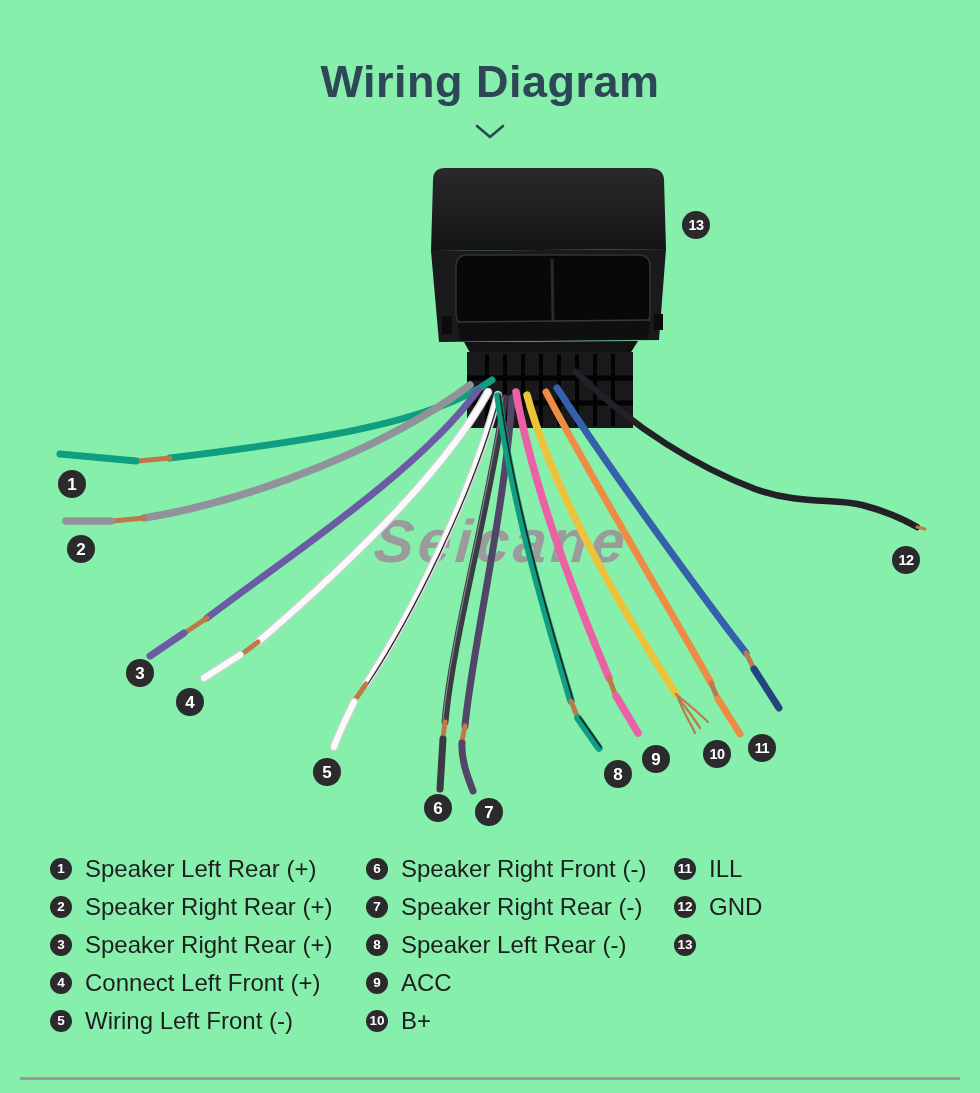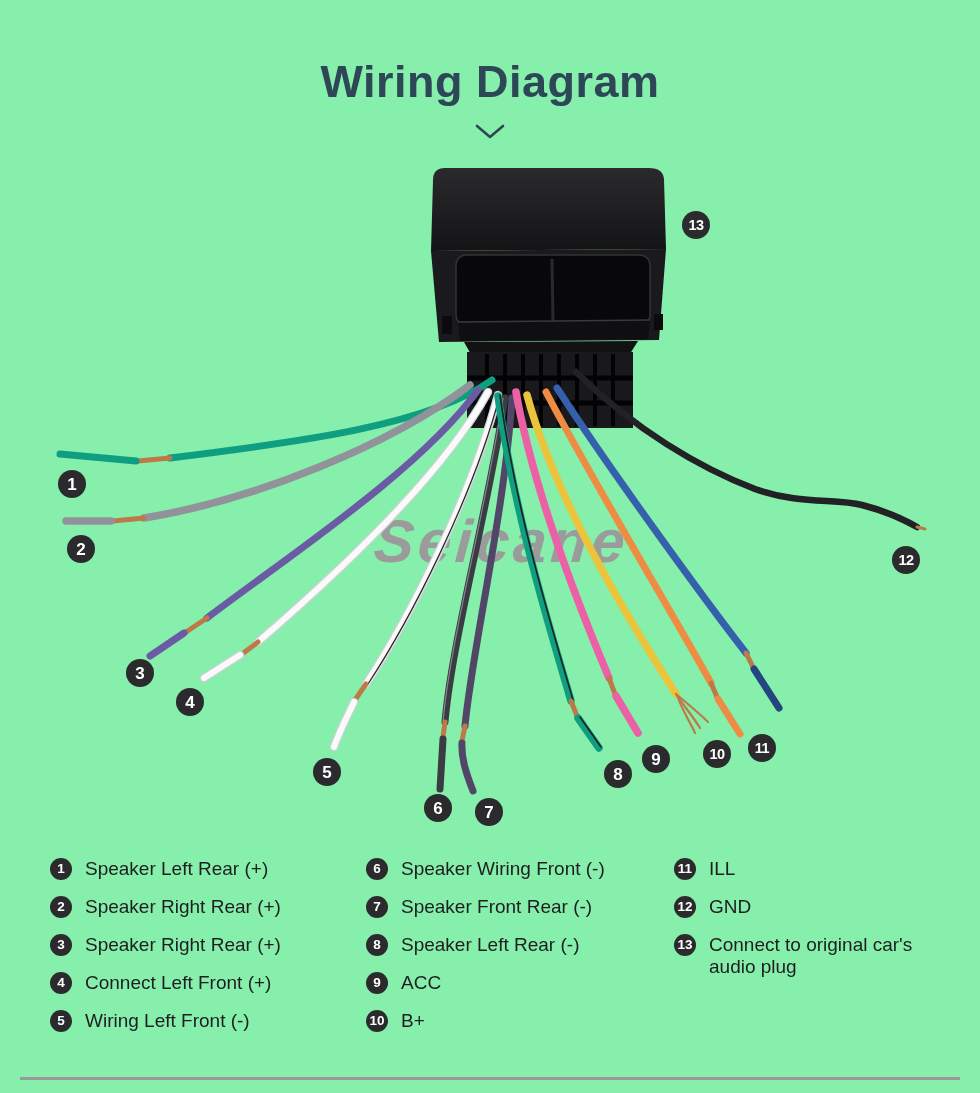--- a/index.html
+++ b/index.html
@@ -15,21 +15,21 @@
   .callout.two{font-size:14.5px;letter-spacing:-0.5px;}
   #legend{position:absolute;top:858px;left:0;width:980px;}
   .legend-col{position:absolute;top:0;display:flex;flex-direction:column;gap:16px;}
   #legend-col-1{left:50px;}
   #legend-col-2{left:366px;}
   #legend-col-3{left:674px;}
   .legend-row{display:flex;align-items:flex-start;gap:13px;}
   .legend-num{flex:0 0 auto;width:22px;height:22px;border-radius:50%;background:#2b2b2d;
         color:#fff;font-weight:bold;font-size:13.5px;display:flex;align-items:center;
         justify-content:center;line-height:1;}
-  .legend-label{font-size:19px;line-height:22px;color:#1e1e20;max-width:252px;}
+  .legend-label{font-size:24px;line-height:22px;color:#1e1e20;max-width:252px;}
   #separator{position:absolute;left:20px;top:1077px;width:940px;height:3px;background:#999999;}
 </style>
 </head>
 <body>
 
 <div id="page">
 
   <div id="page-title">Wiring Diagram</div>
 
   <svg id="chevron" width="36" height="20" viewBox="0 0 36 20">
@@ -198,25 +198,25 @@
         <span class="legend-label">Connect Left Front (+)</span>
       </div>
       <div class="legend-row">
         <span class="legend-num">5</span>
         <span class="legend-label">Wiring Left Front (-)</span>
       </div>
     </div>
     <div class="legend-col" id="legend-col-2">
       <div class="legend-row">
         <span class="legend-num">6</span>
-        <span class="legend-label">Speaker Wiring Front (-)</span>
+        <span class="legend-label">Speaker Right Front (-)</span>
       </div>
       <div class="legend-row">
         <span class="legend-num">7</span>
-        <span class="legend-label">Speaker Front Rear (-)</span>
+        <span class="legend-label">Speaker Right Rear (-)</span>
       </div>
       <div class="legend-row">
         <span class="legend-num">8</span>
         <span class="legend-label">Speaker Left Rear (-)</span>
       </div>
       <div class="legend-row">
         <span class="legend-num">9</span>
         <span class="legend-label">ACC</span>
       </div>
       <div class="legend-row">
@@ -228,19 +228,18 @@
       <div class="legend-row">
         <span class="legend-num">11</span>
         <span class="legend-label">ILL</span>
       </div>
       <div class="legend-row">
         <span class="legend-num">12</span>
         <span class="legend-label">GND</span>
       </div>
       <div class="legend-row">
         <span class="legend-num">13</span>
-        <span class="legend-label">Connect to original car's audio plug</span>
       </div>
     </div>
   </div>
 
   <div id="separator"></div>
 </div>
 
 </body></html>

